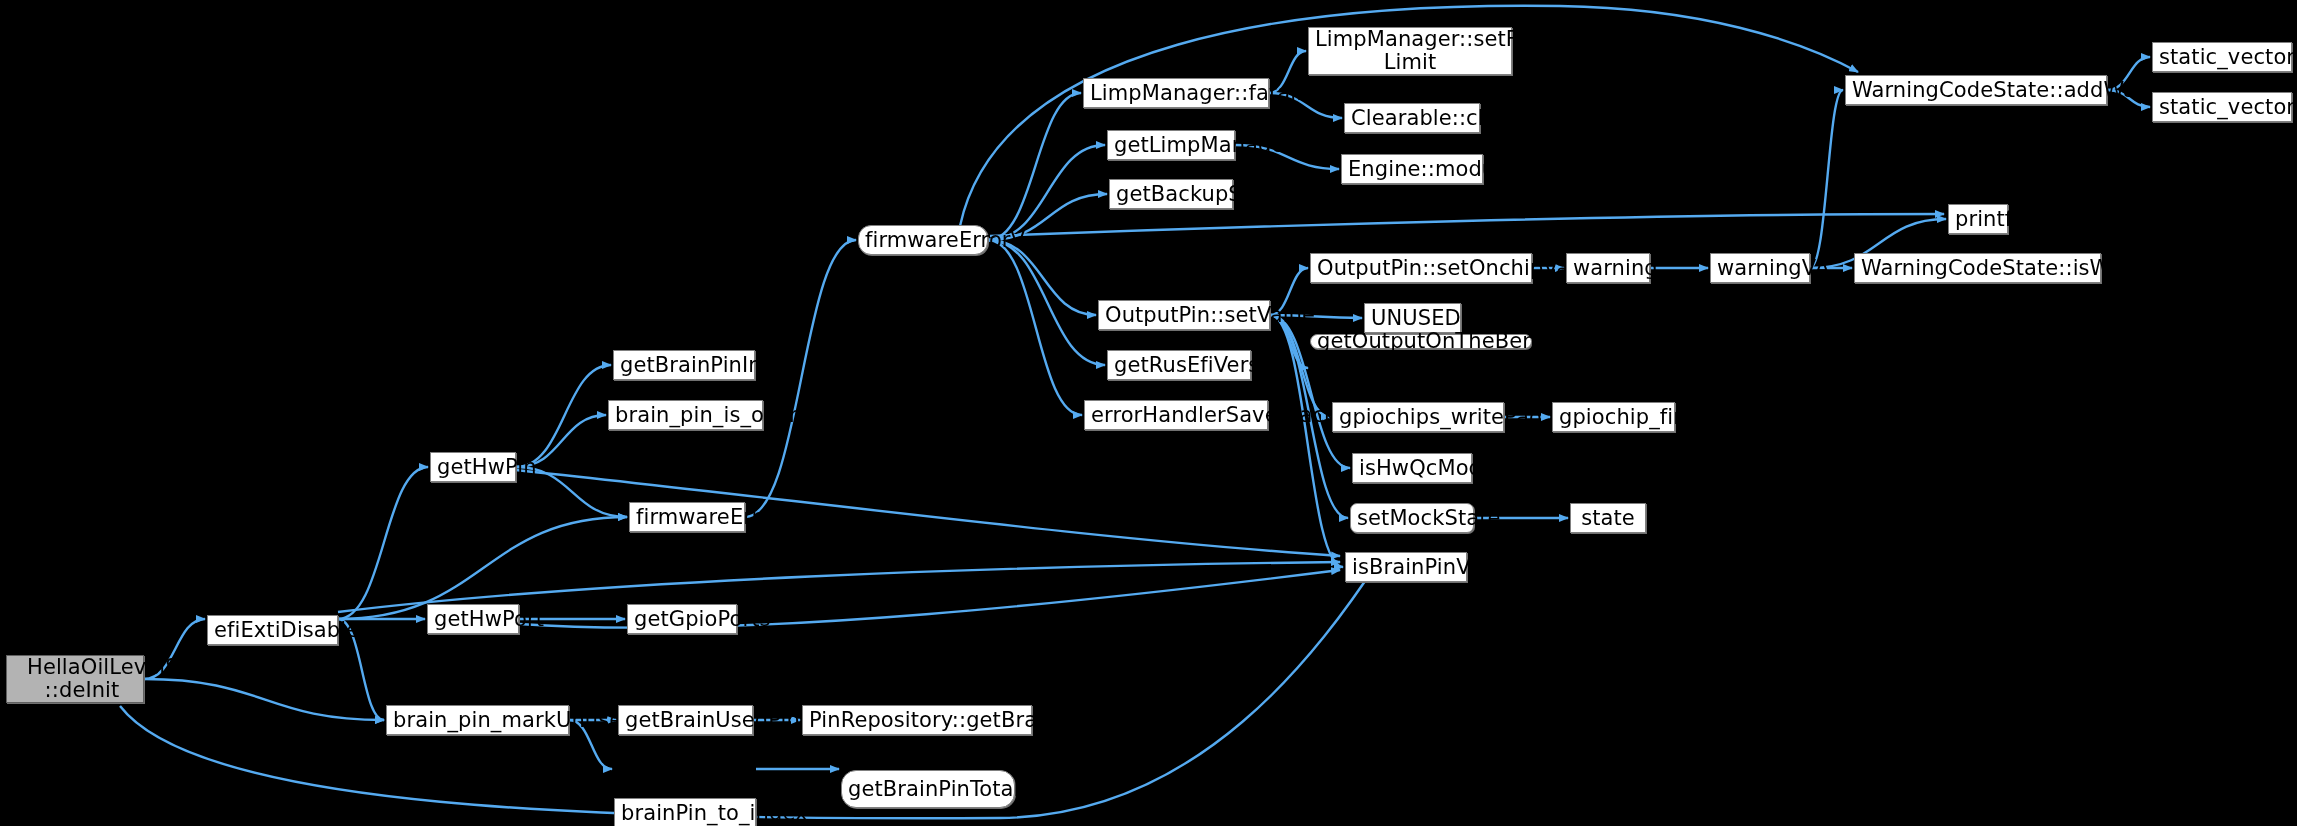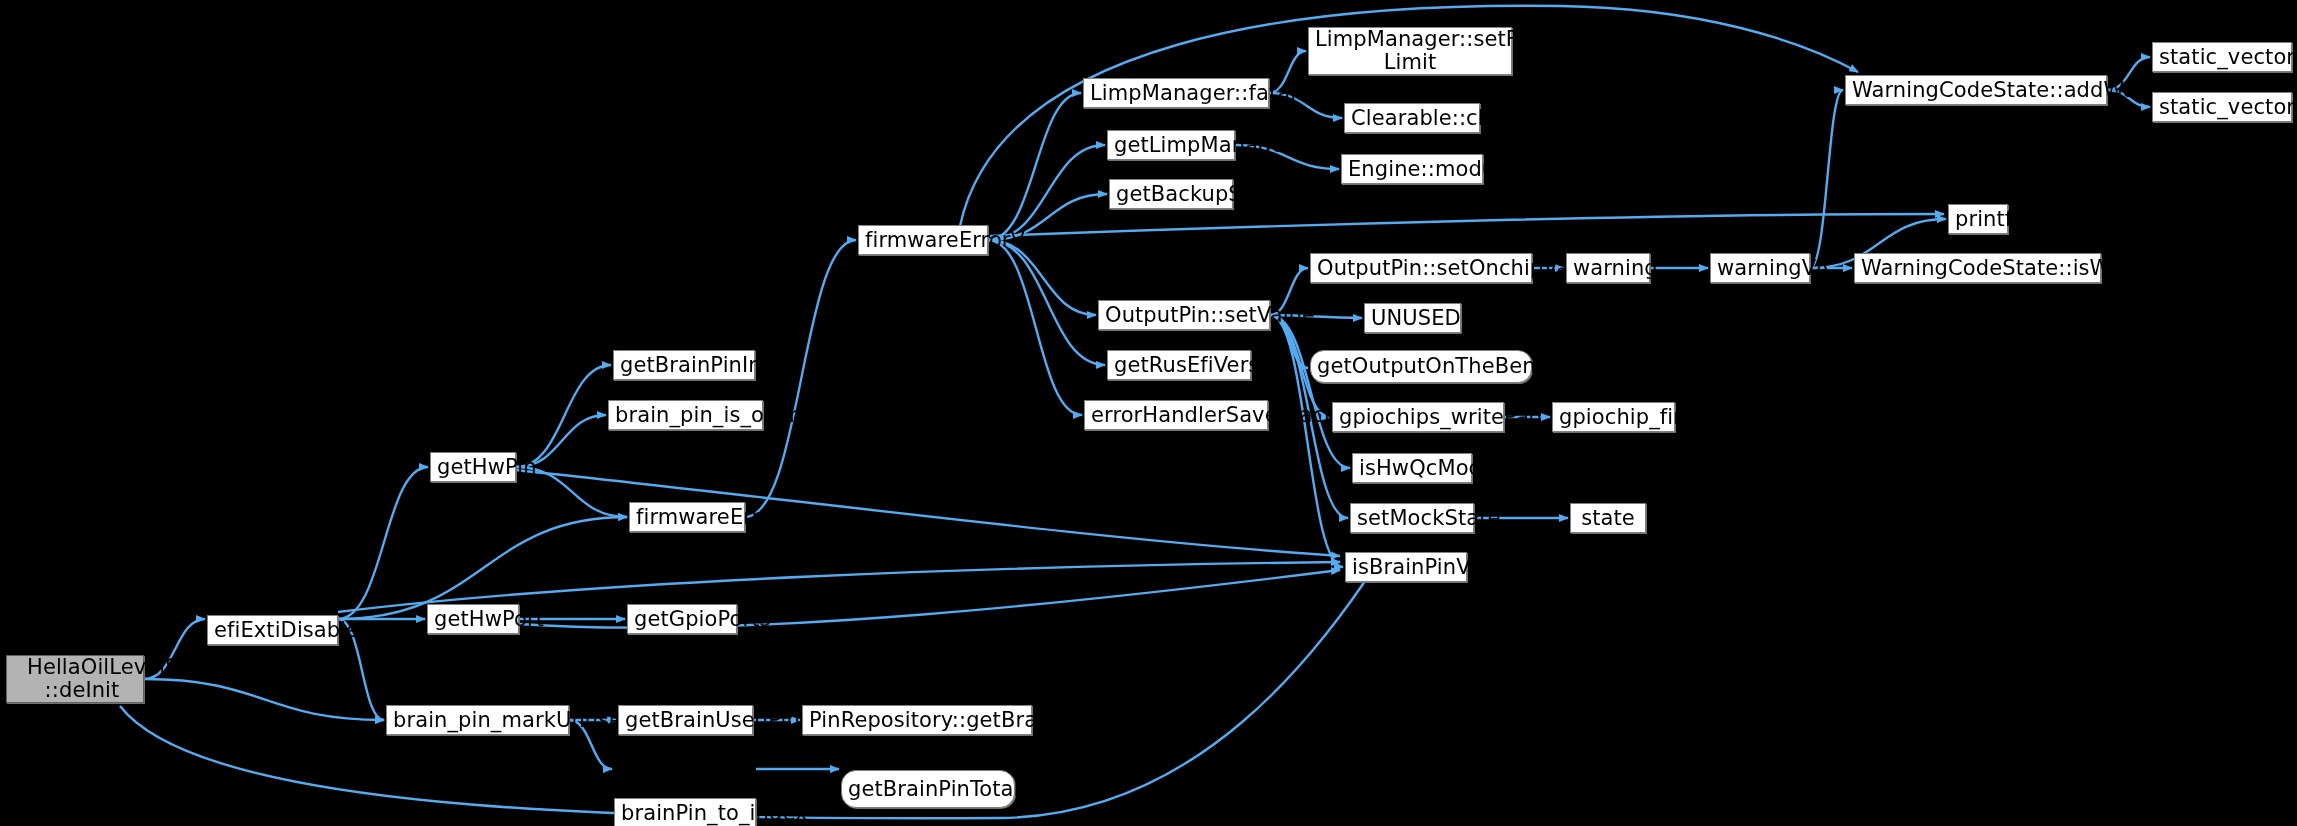--- a/index.html
+++ b/index.html
@@ -111,38 +111,38 @@
   <div id="node-layer">
       <div class="node root" style="left: 6px; top: 655px; width: 138px; height: 48px; padding-left: 20px;"><span>HellaOilLevelSensor
 ::deInit</span></div>
       <div class="node" style="left: 207px; top: 604px; width: 131px; height: 30px; margin-top: 11px;"><span>efiExtiDisablePin</span></div>
       <div class="node" style="left: 427px; top: 604px; width: 92px; height: 30px;"><span>getHwPort</span></div>
       <div class="node" style="left: 627px; top: 604px; width: 110px; height: 30px;"><span>getGpioPorts</span></div>
       <div class="node" style="left: 430px; top: 452px; width: 86px; height: 30px;"><span>getHwPin</span></div>
       <div class="node" style="left: 613px; top: 350px; width: 142px; height: 30px;"><span>getBrainPinIndex</span></div>
       <div class="node" style="left: 608px; top: 400px; width: 155px; height: 30px;"><span>brain_pin_is_onchip</span></div>
       <div class="node" style="left: 629px; top: 502px; width: 116px; height: 30px;"><span>firmwareError</span></div>
-      <div class="node" style="left: 858px; top: 225px; width: 130px; height: 30px;"><span>firmwareErrorV</span></div>
+      <div class="node" style="left: 858px; top: 225px; width: 130px; height: 30px; border-radius: 13px;"><span>firmwareErrorV</span></div>
       <div class="node" style="left: 1083px; top: 78px; width: 186px; height: 30px;"><span>LimpManager::fatalError</span></div>
       <div class="node" style="left: 1107px; top: 130px; width: 128px; height: 30px;"><span>getLimpManager</span></div>
       <div class="node" style="left: 1109px; top: 179px; width: 124px; height: 30px;"><span>getBackupSram</span></div>
       <div class="node" style="left: 1308px; top: 27px; width: 204px; height: 48px;"><span>LimpManager::setFaultRev
 Limit</span></div>
       <div class="node" style="left: 1344px; top: 103px; width: 136px; height: 30px;"><span>Clearable::clear</span></div>
       <div class="node" style="left: 1341px; top: 154px; width: 142px; height: 30px;"><span>Engine::module</span></div>
       <div class="node" style="left: 1098px; top: 300px; width: 172px; height: 30px;"><span>OutputPin::setValue</span></div>
       <div class="node" style="left: 1107px; top: 350px; width: 144px; height: 30px;"><span>getRusEfiVersion</span></div>
       <div class="node" style="left: 1084px; top: 400px; width: 184px; height: 30px;"><span>errorHandlerSaveStack</span></div>
       <div class="node" style="left: 1310px; top: 253px; width: 222px; height: 30px;"><span>OutputPin::setOnchipValue</span></div>
       <div class="node" style="left: 1364px; top: 303px; width: 97px; height: 30px;"><span>UNUSED</span></div>
-      <div class="node" style="left: 1310px; top: 350px; width: 222px; height: 33px; border-radius: 14px;"><span>getOutputOnTheBenchTest</span></div>
+      <div class="node" style="left: 1310px; top: 334px; width: 222px; height: 15px; border-radius: 14px;"><span>getOutputOnTheBenchTest</span></div>
       <div class="node" style="left: 1332px; top: 402px; width: 172px; height: 30px;"><span>gpiochips_writePad</span></div>
       <div class="node" style="left: 1552px; top: 402px; width: 123px; height: 30px;"><span>gpiochip_find</span></div>
       <div class="node" style="left: 1352px; top: 453px; width: 120px; height: 30px;"><span>isHwQcMode</span></div>
-      <div class="node" style="left: 1350px; top: 503px; width: 124px; height: 30px;"><span>setMockState</span></div>
+      <div class="node" style="left: 1350px; top: 503px; width: 124px; height: 30px; border-radius: 7px;"><span>setMockState</span></div>
       <div class="node" style="left: 1570px; top: 503px; width: 76px; height: 30px;"><span>state</span></div>
       <div class="node" style="left: 1345px; top: 552px; width: 122px; height: 30px;"><span>isBrainPinValid</span></div>
       <div class="node" style="left: 1566px; top: 253px; width: 84px; height: 30px;"><span>warning</span></div>
       <div class="node" style="left: 1710px; top: 253px; width: 100px; height: 30px;"><span>warningVA</span></div>
       <div class="node" style="left: 1854px; top: 253px; width: 247px; height: 30px;"><span>WarningCodeState::isWarningNow</span></div>
       <div class="node" style="left: 1948px; top: 204px; width: 60px; height: 30px;"><span>printf</span></div>
       <div class="node" style="left: 1845px; top: 75px; width: 262px; height: 30px;"><span>WarningCodeState::addWarningCode</span></div>
       <div class="node" style="left: 2152px; top: 42px; width: 140px; height: 30px;"><span>static_vector::add</span></div>
       <div class="node" style="left: 2152px; top: 92px; width: 140px; height: 30px;"><span>static_vector::find</span></div>
       <div class="node" style="left: 386px; top: 705px; width: 183px; height: 30px;"><span>brain_pin_markUnused</span></div>

